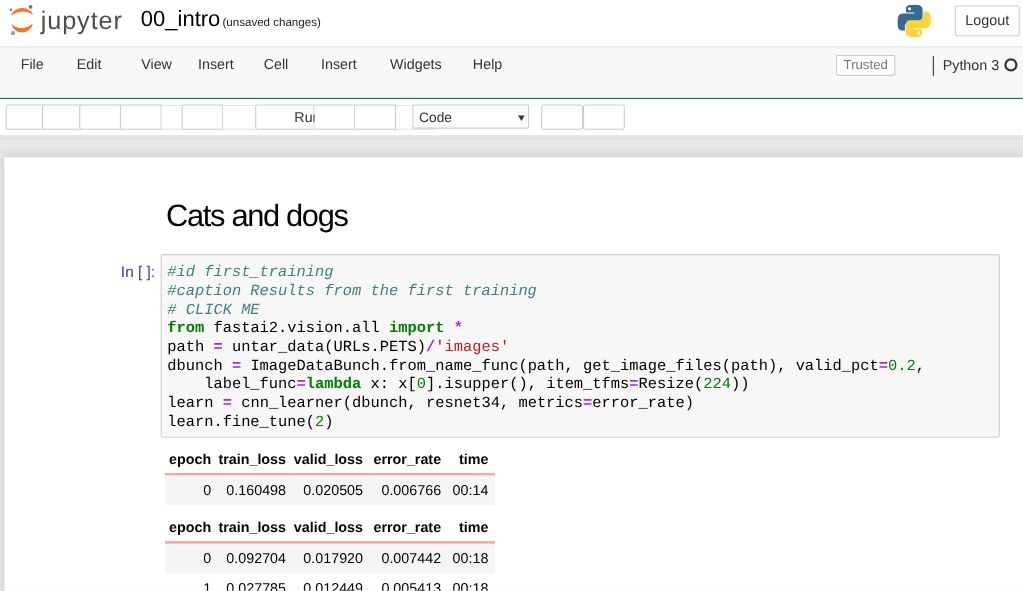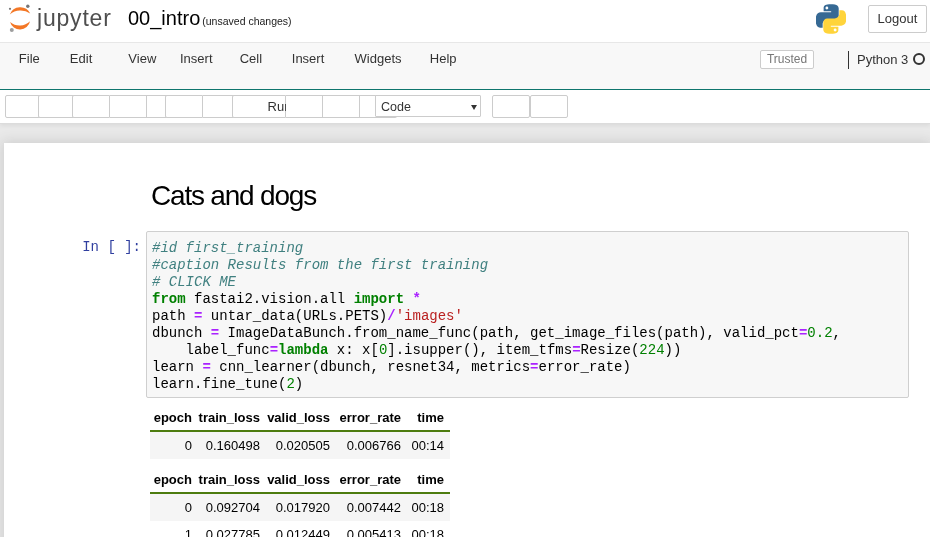--- a/index.html
+++ b/index.html
@@ -27,31 +27,31 @@
 .btngroup .tbtn:only-child { border-radius: 2px; }
 #b-run { width: 54px; font-size: 13px; }
 #b-run svg { margin-right: 5px; }
 #cellsel { position: absolute; left: 375px; top: 5px; width: 106px; height: 22px; border: 1px solid #ccc; border-radius: 1px; background: #fff; font-size: 12.5px; color: #333; padding: 2px 0 0 5px; line-height: 19px; }
 #cellsel:after { content: ""; position: absolute; right: 3px; top: 9px; border-left: 3.5px solid transparent; border-right: 3.5px solid transparent; border-top: 5.5px solid #333; }
 #site { background: #e9e9e9; height: 428px; padding-top: 19px; }
 #notebook-container { margin: 0 0 0 4px; background: #fff; min-height: 420px; box-shadow: 0 0 12px 1px rgba(87,87,87,0.2); padding: 15px 21px 15px 20px; }
 #h1cell { padding-left: 127px; }
 #h1cell h1 { font-size: 28px; font-weight: normal; color: #000; margin-top: 22px; letter-spacing: -1.2px; }
 .codecell { position: relative; margin-top: 19px; }
-.prompt { position: absolute; left: 0; top: 8px; width: 117px; text-align: right; font-family: Liberation Mono, monospace; font-size: 14px; color: #303f9f; }
+.prompt { position: absolute; left: 0; top: 8px; width: 117px; text-align: right; font-family: Liberation Sans, sans-serif; font-size: 14px; color: #303f9f; }
 .input_area { margin-left: 122px; background: #f7f7f7; border: 1px solid #cfcfcf; border-radius: 2px; padding: 8px 0 4px 5px; }
 pre.code { font-family: "Liberation Mono", monospace; font-size: 14px; line-height: 17px; color: #000; }
 .cm { color: #408080; font-style: italic; }
 .kw { color: #008000; font-weight: bold; }
 .op { color: #aa22ff; font-weight: bold; }
 .st { color: #ba2121; }
 .nu { color: #008000; text-align: right; }
 .outputs { margin-left: 122px; padding-top: 7px; }
 table.dataframe { border-collapse: collapse; table-layout: fixed; font-size: 13px; color: #000; margin-left: 4px; }
-table.dataframe th { font-weight: bold; padding: 5px 6px 4px 0; text-align: right; border-bottom: 2px solid #4d7c0f; line-height: 16px; }
+table.dataframe th { font-weight: bold; padding: 5px 6px 4px 0; text-align: right; border-bottom: 2px solid #fca5a5; line-height: 16px; }
 table.dataframe td { padding: 5.5px 6px; padding-left: 0; text-align: right; line-height: 16px; }
 table.dataframe tbody tr.odd { background: #f5f5f5; }
 .tablegap { height: 8px; }
 .ic { display: block; }
 </style>
 </head>
 <body>
 <div id="header">
   <div id="header-bar">
     <div id="logo">

